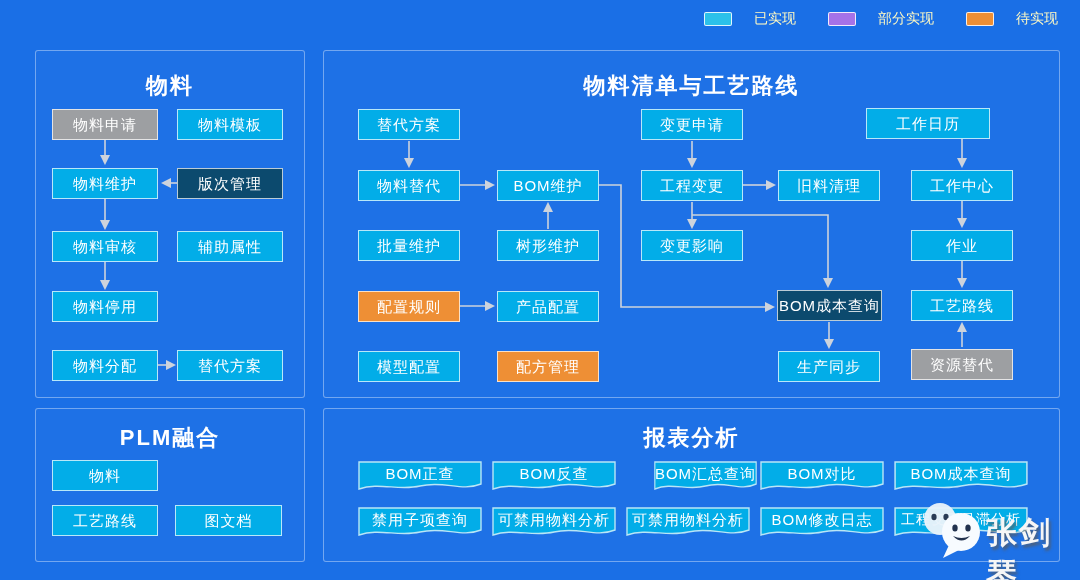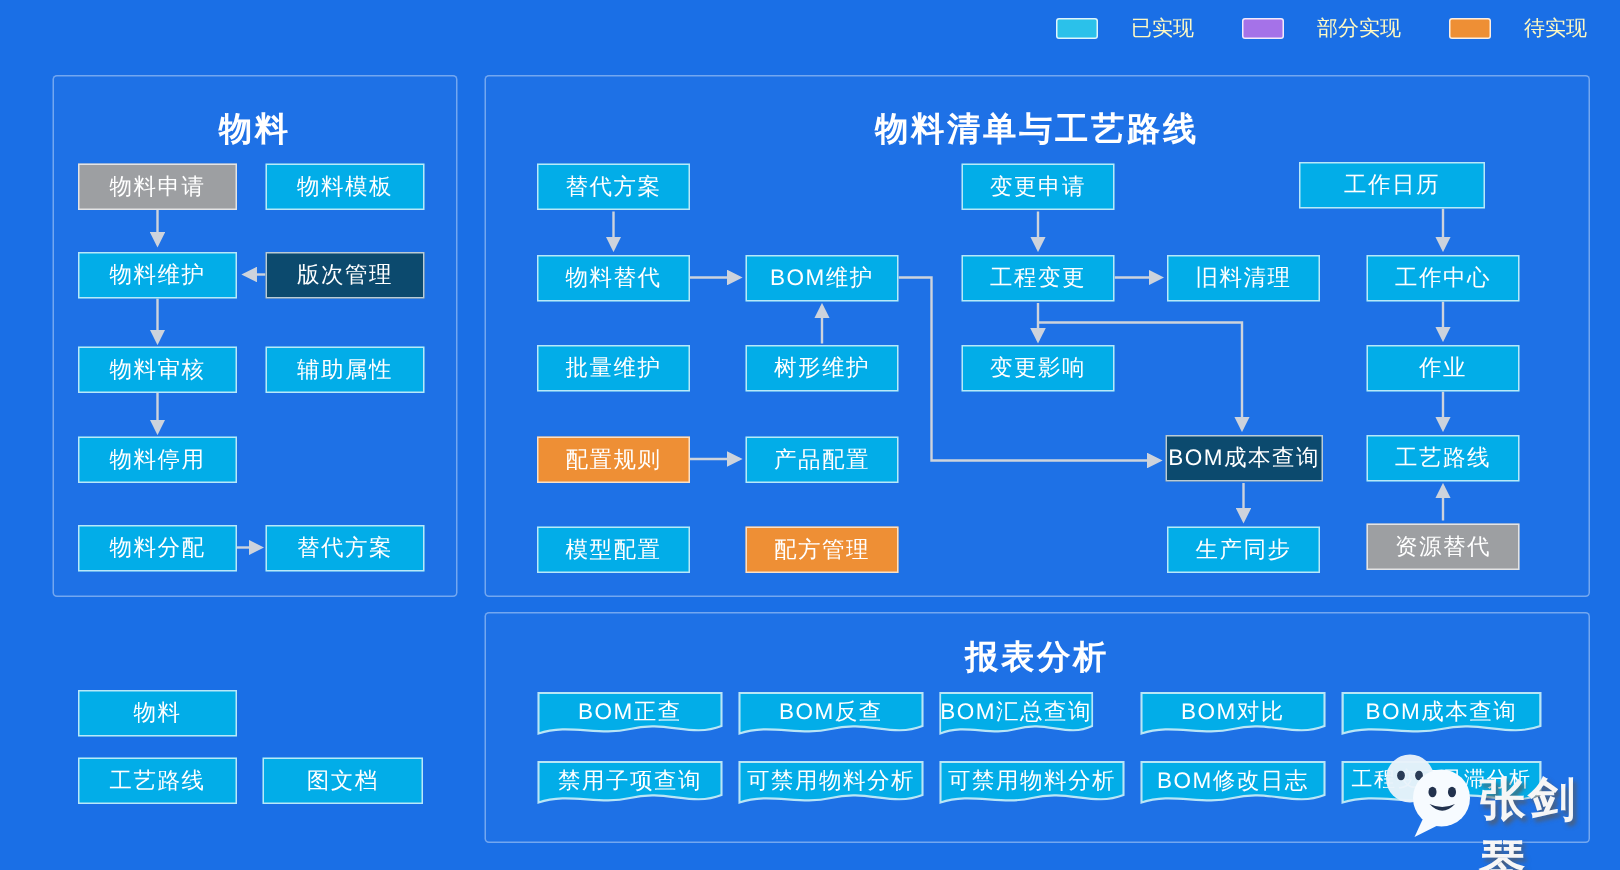--- a/index.html
+++ b/index.html
@@ -42,20 +42,23 @@
       <span class="sw" style="background:#ee8f35"></span>
       <span>待实现</span>
     </div>
   </div>
 
   <div class="panel" style="left:35px;top:50px;width:270px;height:348px">
     <div class="ptitle" style="top:20px">物料</div>
   </div>
   <div class="panel" style="left:323px;top:50px;width:737px;height:348px">
     <div class="ptitle" style="top:20px">物料清单与工艺路线</div>
+  </div>
+  <div class="panel" style="left:35px;top:408px;width:270px;height:154px">
+    <div class="ptitle" style="top:14px">PLM融合</div>
   </div>
   <div class="panel" style="left:323px;top:408px;width:737px;height:154px">
     <div class="ptitle" style="top:14px">报表分析</div>
   </div>
 
   <svg class="arrows" width="1080" height="580">
     <defs>
       <marker id="ah" viewBox="0 0 10 10" refX="8" refY="5" markerWidth="6.5" markerHeight="6.5" orient="auto-start-reverse">
         <path d="M0 0 L10 5 L0 10 Z" fill="#cdd3dc"></path>
       </marker>
@@ -123,21 +126,21 @@
         <path d="M1 1 H123 V23 C103 31 86 19 62 25 C41 30 21 21 1 28 Z" fill="#02ade8" stroke="#b9e6f6" stroke-width="1.4"></path>
       </svg>
     <span>BOM正查</span>
   </div>
   <div class="card" style="left:492px;top:461px;width:124px">
     <svg viewBox="0 0 124 34" preserveAspectRatio="none">
         <path d="M1 1 H123 V23 C103 31 86 19 62 25 C41 30 21 21 1 28 Z" fill="#02ade8" stroke="#b9e6f6" stroke-width="1.4"></path>
       </svg>
     <span>BOM反查</span>
   </div>
-  <div class="card" style="left:626px;top:461px;width:103px">
+  <div class="card" style="left:654px;top:461px;width:103px">
     <svg viewBox="0 0 124 34" preserveAspectRatio="none">
         <path d="M1 1 H123 V23 C103 31 86 19 62 25 C41 30 21 21 1 28 Z" fill="#02ade8" stroke="#b9e6f6" stroke-width="1.4"></path>
       </svg>
     <span>BOM汇总查询</span>
   </div>
   <div class="card" style="left:760px;top:461px;width:124px">
     <svg viewBox="0 0 124 34" preserveAspectRatio="none">
         <path d="M1 1 H123 V23 C103 31 86 19 62 25 C41 30 21 21 1 28 Z" fill="#02ade8" stroke="#b9e6f6" stroke-width="1.4"></path>
       </svg>
     <span>BOM对比</span>

